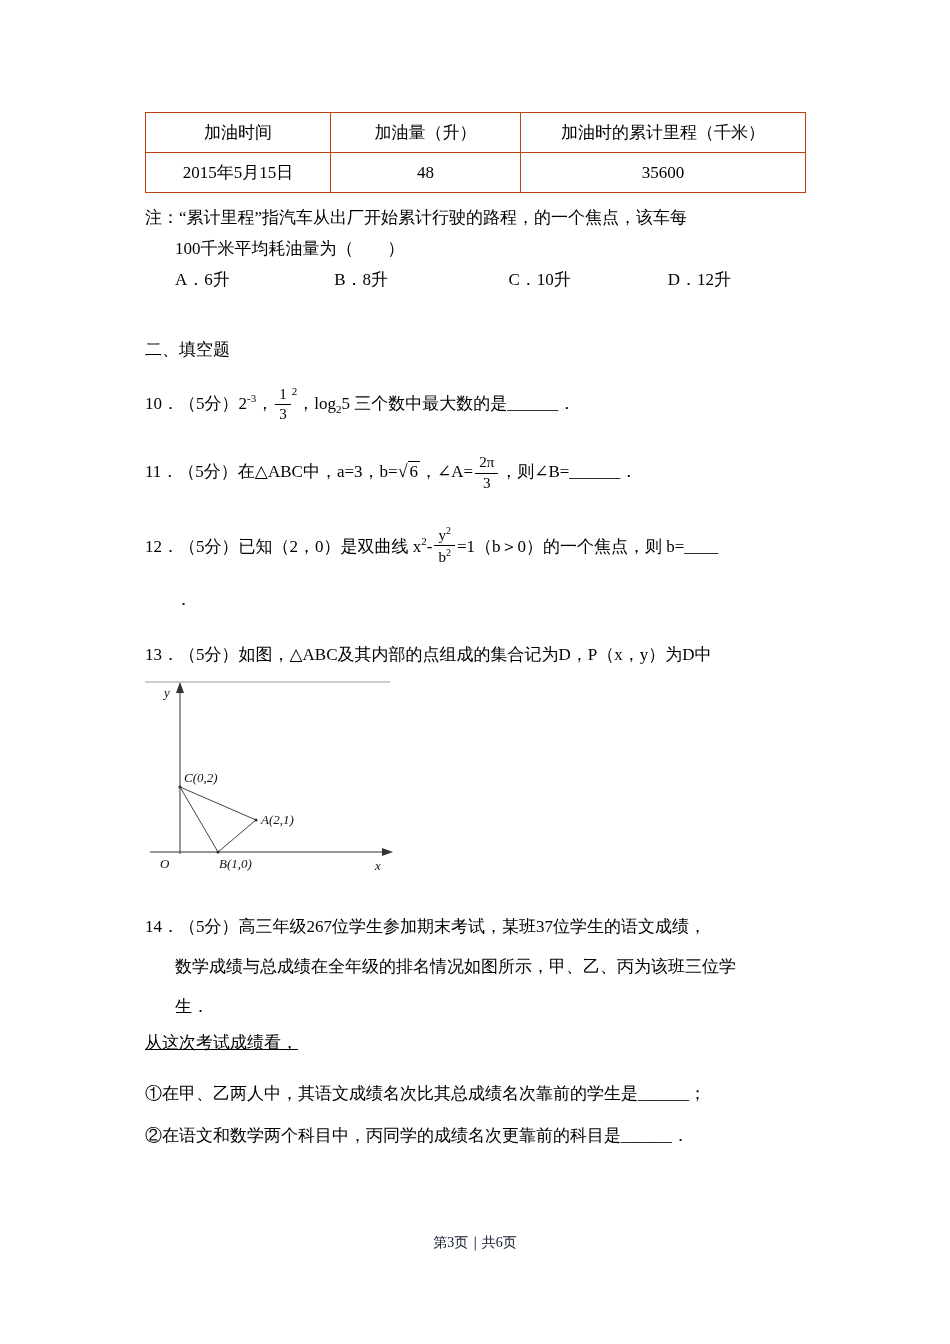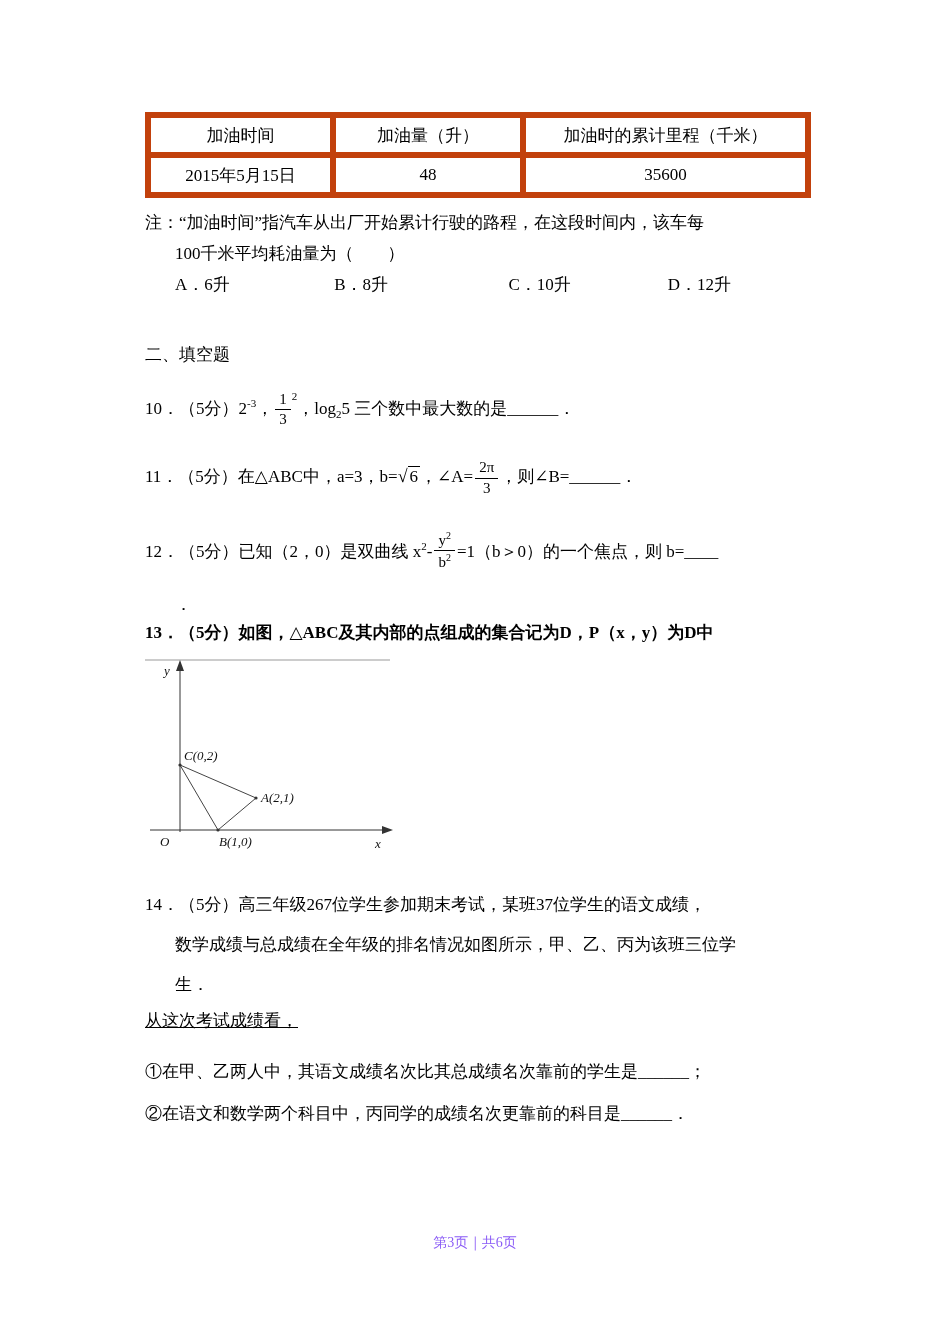--- a/index.html
+++ b/index.html
@@ -20,21 +20,21 @@
     top: 112px;
     width: 690px;
   }
   
   table.fuel-table {
     border-collapse: collapse;
     width: 660px;
     table-layout: fixed;
   }
   table.fuel-table th, table.fuel-table td {
-    border: 6px solid #c2410c;
+    border: 1px solid #c2410c;
     height: 40px;
     text-align: center;
     vertical-align: middle;
     font-weight: normal;
     font-size: 17px;
     padding: 0 4px;
   }
   .col-time { width: 185px; }
   .col-amt  { width: 190px; }
   .col-mile { width: 285px; }
@@ -50,21 +50,21 @@
   .opt-a { width: 155px; }
   .opt-b { width: 170px; }
   .opt-c { width: 155px; }
 
   .section-title { margin-top: 40px; }
   .q9  { margin-top: 12px; }
   .q10 { margin-top: 10px; line-height: 46px; }
   .q11 { margin-top: 16px; line-height: 46px; }
   .q12 { margin-top: 20px; line-height: 52px; }
   .q12-tail { margin-top: 14px; line-height: 26px; }
-  .q13-1 { margin-top: 0; font-weight: bold; }
+  .q13-1 { margin-top: 27px; }
   .q13-2 { margin-top: 6px; }
   .figure-wrap { margin-top: 10px; }
   .q14-1 { margin-top: 22px; }
   .q14-2, .q14-3 { margin-top: 10px; }
   .q14-4 { margin-top: 6px; text-decoration: underline; }
   .q14-5 { margin-top: 21px; }
   .q14-6 { margin-top: 12px; }
 
   
   sup { font-size: 11px; }
@@ -98,21 +98,21 @@
   }
   .figure-svg text.var { font-style: italic; }
 
   .footer {
     position: absolute;
     left: 0;
     top: 1234px;
     width: 950px;
     text-align: center;
     font-size: 14px;
-    color: #8b5cf6;
+    color: #0f172a;
   }
 </style>
 </head>
 <body>
 
 <div class="page">
   <div class="content">
 
     <table class="fuel-table">
       <colgroup>
@@ -129,21 +129,21 @@
       </thead>
       <tbody>
         <tr>
           <td>2015年5月15日</td>
           <td>48</td>
           <td>35600</td>
         </tr>
       </tbody>
     </table>
 
-    <div class="line note1">注：“加油时间”指汽车从出厂开始累计行驶的路程，在这段时间内，该车每</div>
+    <div class="line note1">注：“累计里程”指汽车从出厂开始累计行驶的路程，的一个焦点，该车每</div>
     <div class="line note2 ind">100千米平均耗油量为（　　）</div>
 
     <div class="line options">
       <span class="opt opt-a">A．6升</span>
       <span class="opt opt-b">B．8升</span>
       <span class="opt opt-c">C．10升</span>
       <span class="opt opt-d">D．12升</span>
     </div>
 
     <div class="line section-title">二、填空题</div>

